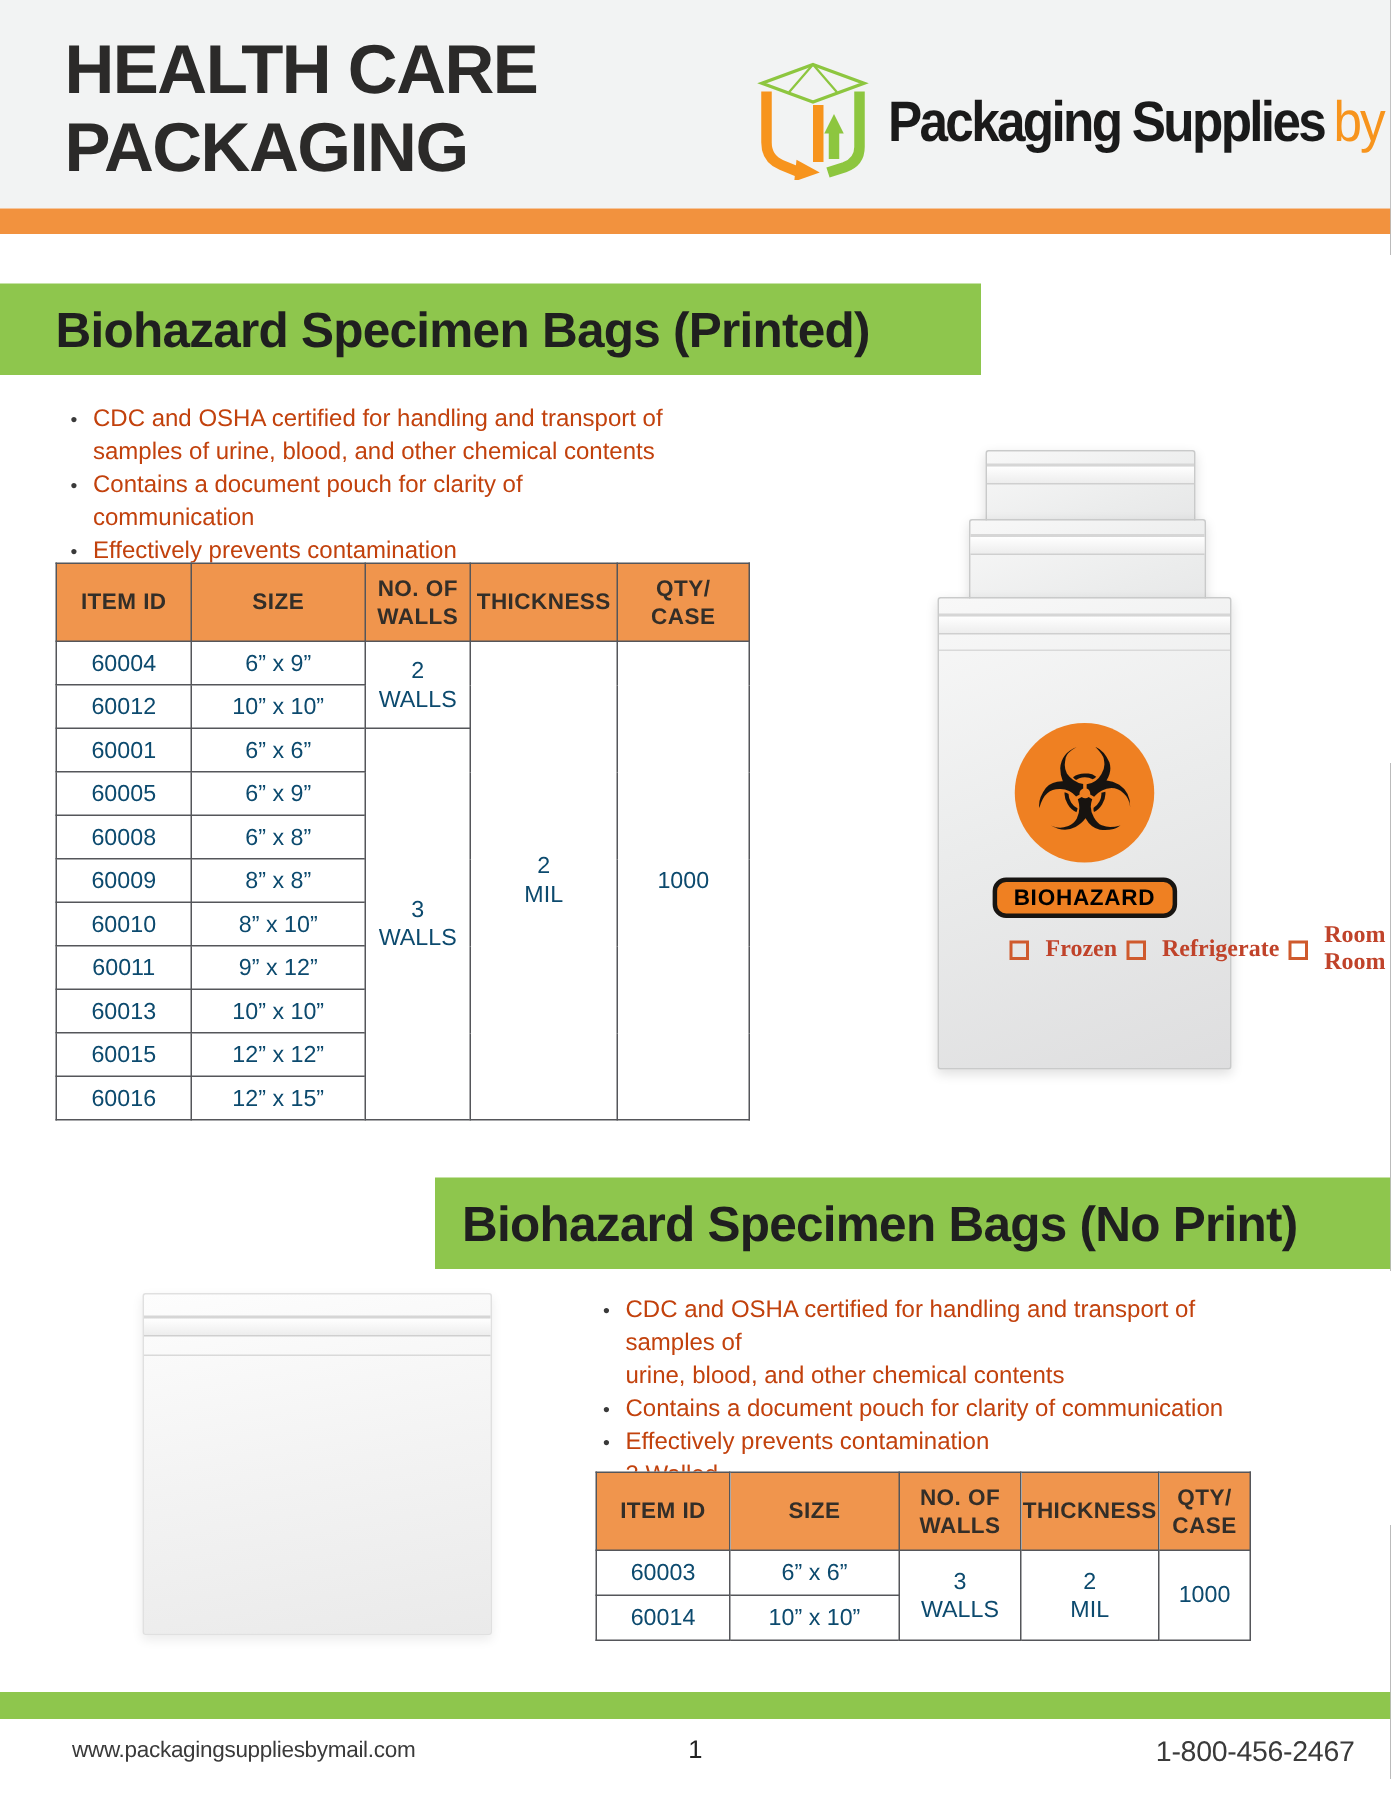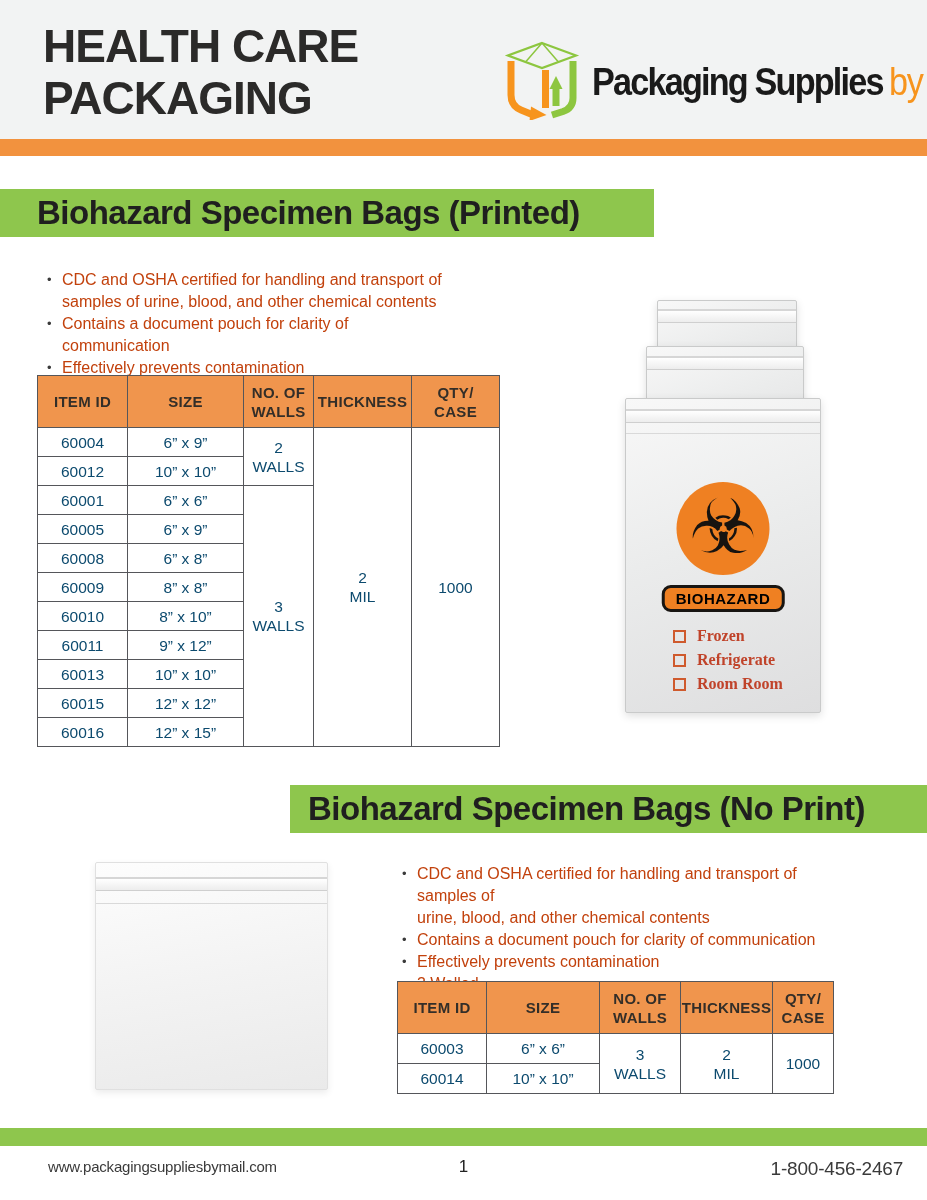--- a/index.html
+++ b/index.html
@@ -20,21 +20,21 @@
   .header-title{
     position:absolute;left:43px;top:20px;font-size:46px;font-weight:bold;
     color:#2B2A29;line-height:52px;letter-spacing:-1px;white-space:pre-line;
   }
   .logo{position:absolute;left:500px;top:40px;display:flex;align-items:center;gap:8px;}
   .logo-text{display:flex;align-items:baseline;gap:7px;transform:scaleX(.9);transform-origin:left center;white-space:nowrap;}
   .logo-black{font-size:38px;font-weight:bold;color:#1A1A1A;letter-spacing:-2px;}
   .logo-accent{font-size:38px;font-weight:normal;color:#F7941D;letter-spacing:-1.5px;}
   .accent-bar{position:absolute;top:139px;left:0;width:927px;height:17px;background:var(--accent-orange,#F2923E);}
   
-  .banner{position:absolute;height:48px;background:var(--banner-green,#8EC64D);display:flex;align-items:center;}
+  .banner{position:absolute;height:61px;background:var(--banner-green,#8EC64D);display:flex;align-items:center;}
   .banner-printed{top:189px;left:0;width:654px;padding-left:37px;}
   .banner-noprint{top:785px;left:290px;width:637px;padding-left:18px;}
   .banner-title{font-size:33px;font-weight:bold;color:#1F1F1F;letter-spacing:-.5px;}
   
   .bullets{list-style:none;}
   .bullets li{
     position:relative;padding-left:17px;font-size:16px;line-height:22px;color:#c2410c;
     white-space:pre-line;
   }
   .bullets li::before{content:"\2022";position:absolute;left:2px;top:0;font-size:13px;color:#3A3A3A;}
@@ -71,21 +71,21 @@
     position:absolute;top:83px;left:50%;transform:translateX(-50%);
     width:93px;height:93px;border-radius:50%;background:var(--biohazard-orange,#EF8022);
     display:flex;align-items:center;justify-content:center;
   }
   .emblem-glyph{font-family:"DejaVu Sans",sans-serif;font-size:76px;line-height:1;color:#171310;margin-top:-4px;}
   .bio-pill{
     position:absolute;top:186px;left:50%;transform:translateX(-50%);
     background:var(--biohazard-orange,#EF8022);border:3px solid #181512;border-radius:9px;
     padding:2px 11px;font-size:15px;font-weight:bold;color:#000000;letter-spacing:.5px;white-space:nowrap;
   }
-  .checklist{position:absolute;top:228px;left:47px;display:flex;flex-direction:column;gap:6px;}
+  .checklist{position:absolute;top:216px;left:47px;display:flex;flex-direction:row;gap:6px;}
   .check-row{display:flex;align-items:center;gap:11px;}
   .check-box{width:13px;height:13px;border:2px solid #CF5A2D;background:transparent;flex:none;}
   .check-label{font-family:"Liberation Serif",serif;font-weight:bold;font-size:16px;color:var(--check-red,#C0432A);line-height:18px;}
   .bag-plain{left:95px;top:862px;width:233px;height:228px;background:linear-gradient(170deg,#fdfdfd 0%,#f3f3f3 50%,#eaeaea 100%);border-color:#e0e0e0;box-shadow:0 3px 7px rgba(0,0,0,.08);}
   
   .footer-bar{position:absolute;top:1128px;left:0;width:927px;height:18px;background:var(--banner-green,#8EC64D);}
   .footer-row{position:absolute;top:1152px;left:0;width:927px;height:30px;}
   .footer-website{position:absolute;left:48px;top:6px;font-size:15px;color:#3A3A3A;letter-spacing:-.2px;}
   .footer-page{position:absolute;left:0;width:927px;text-align:center;top:5px;font-size:17px;color:#222;}
   .footer-phone{position:absolute;right:24px;top:6px;font-size:19px;color:#3A3A3A;letter-spacing:-.2px;}

